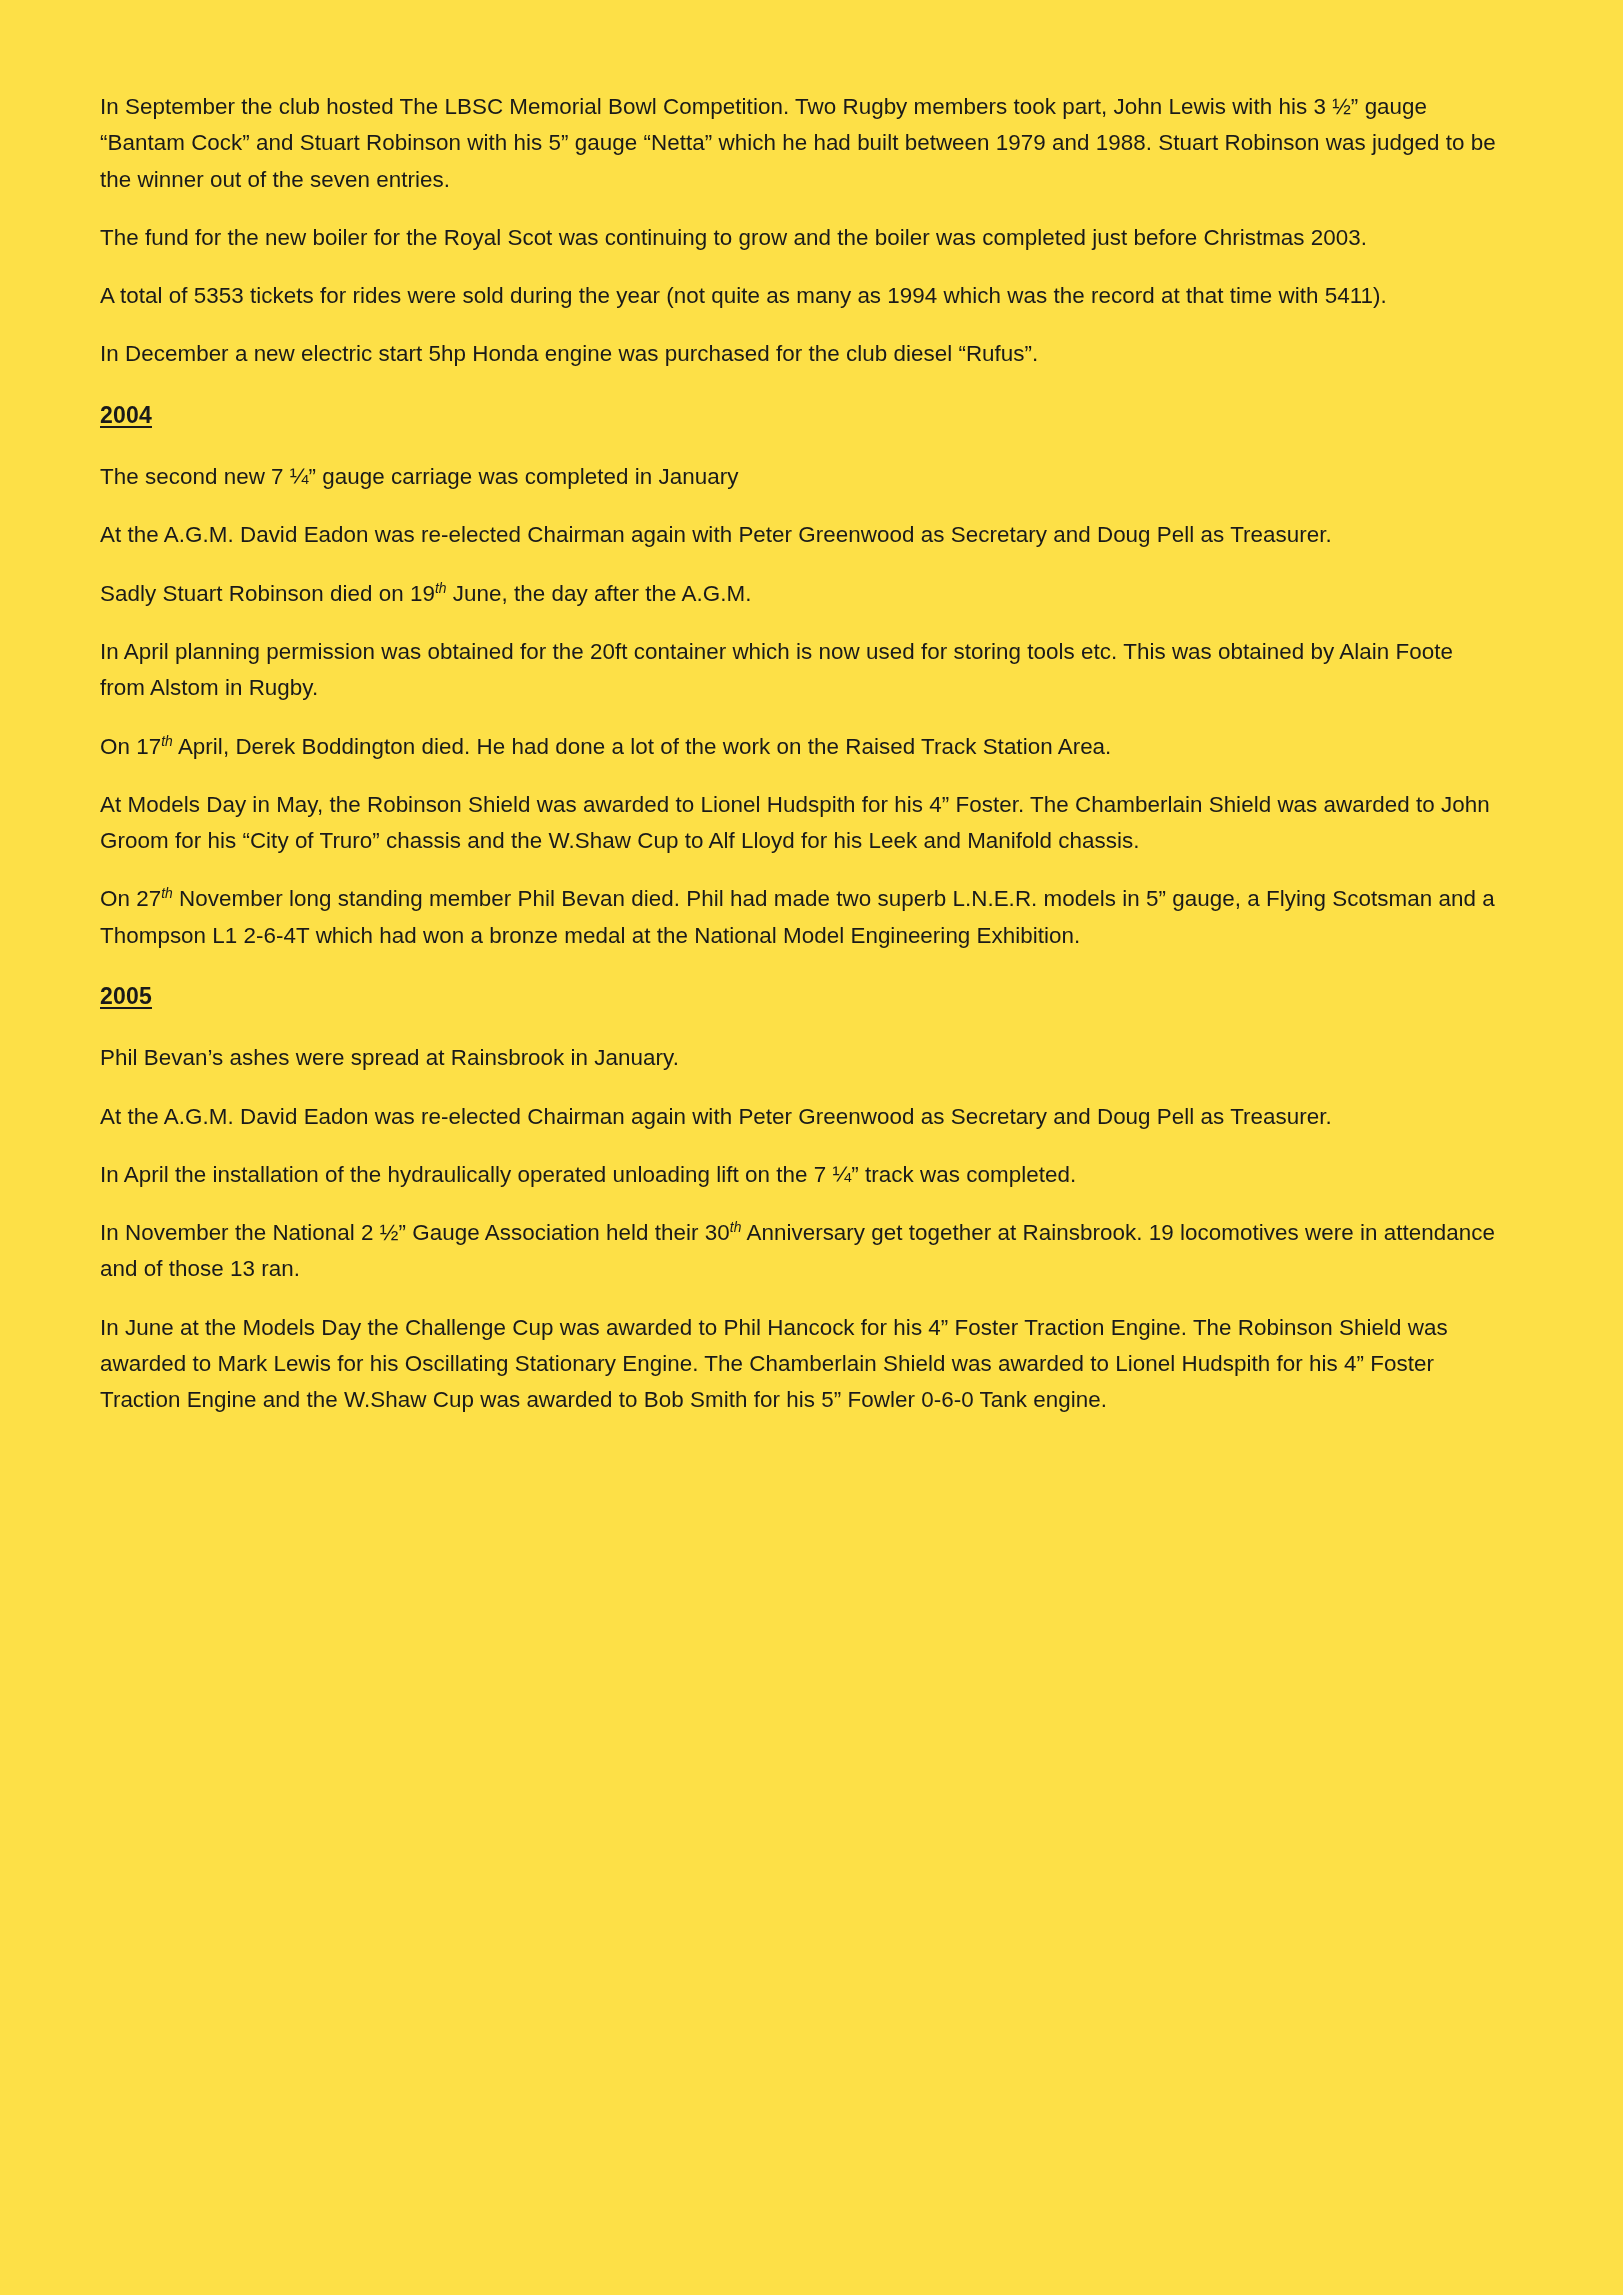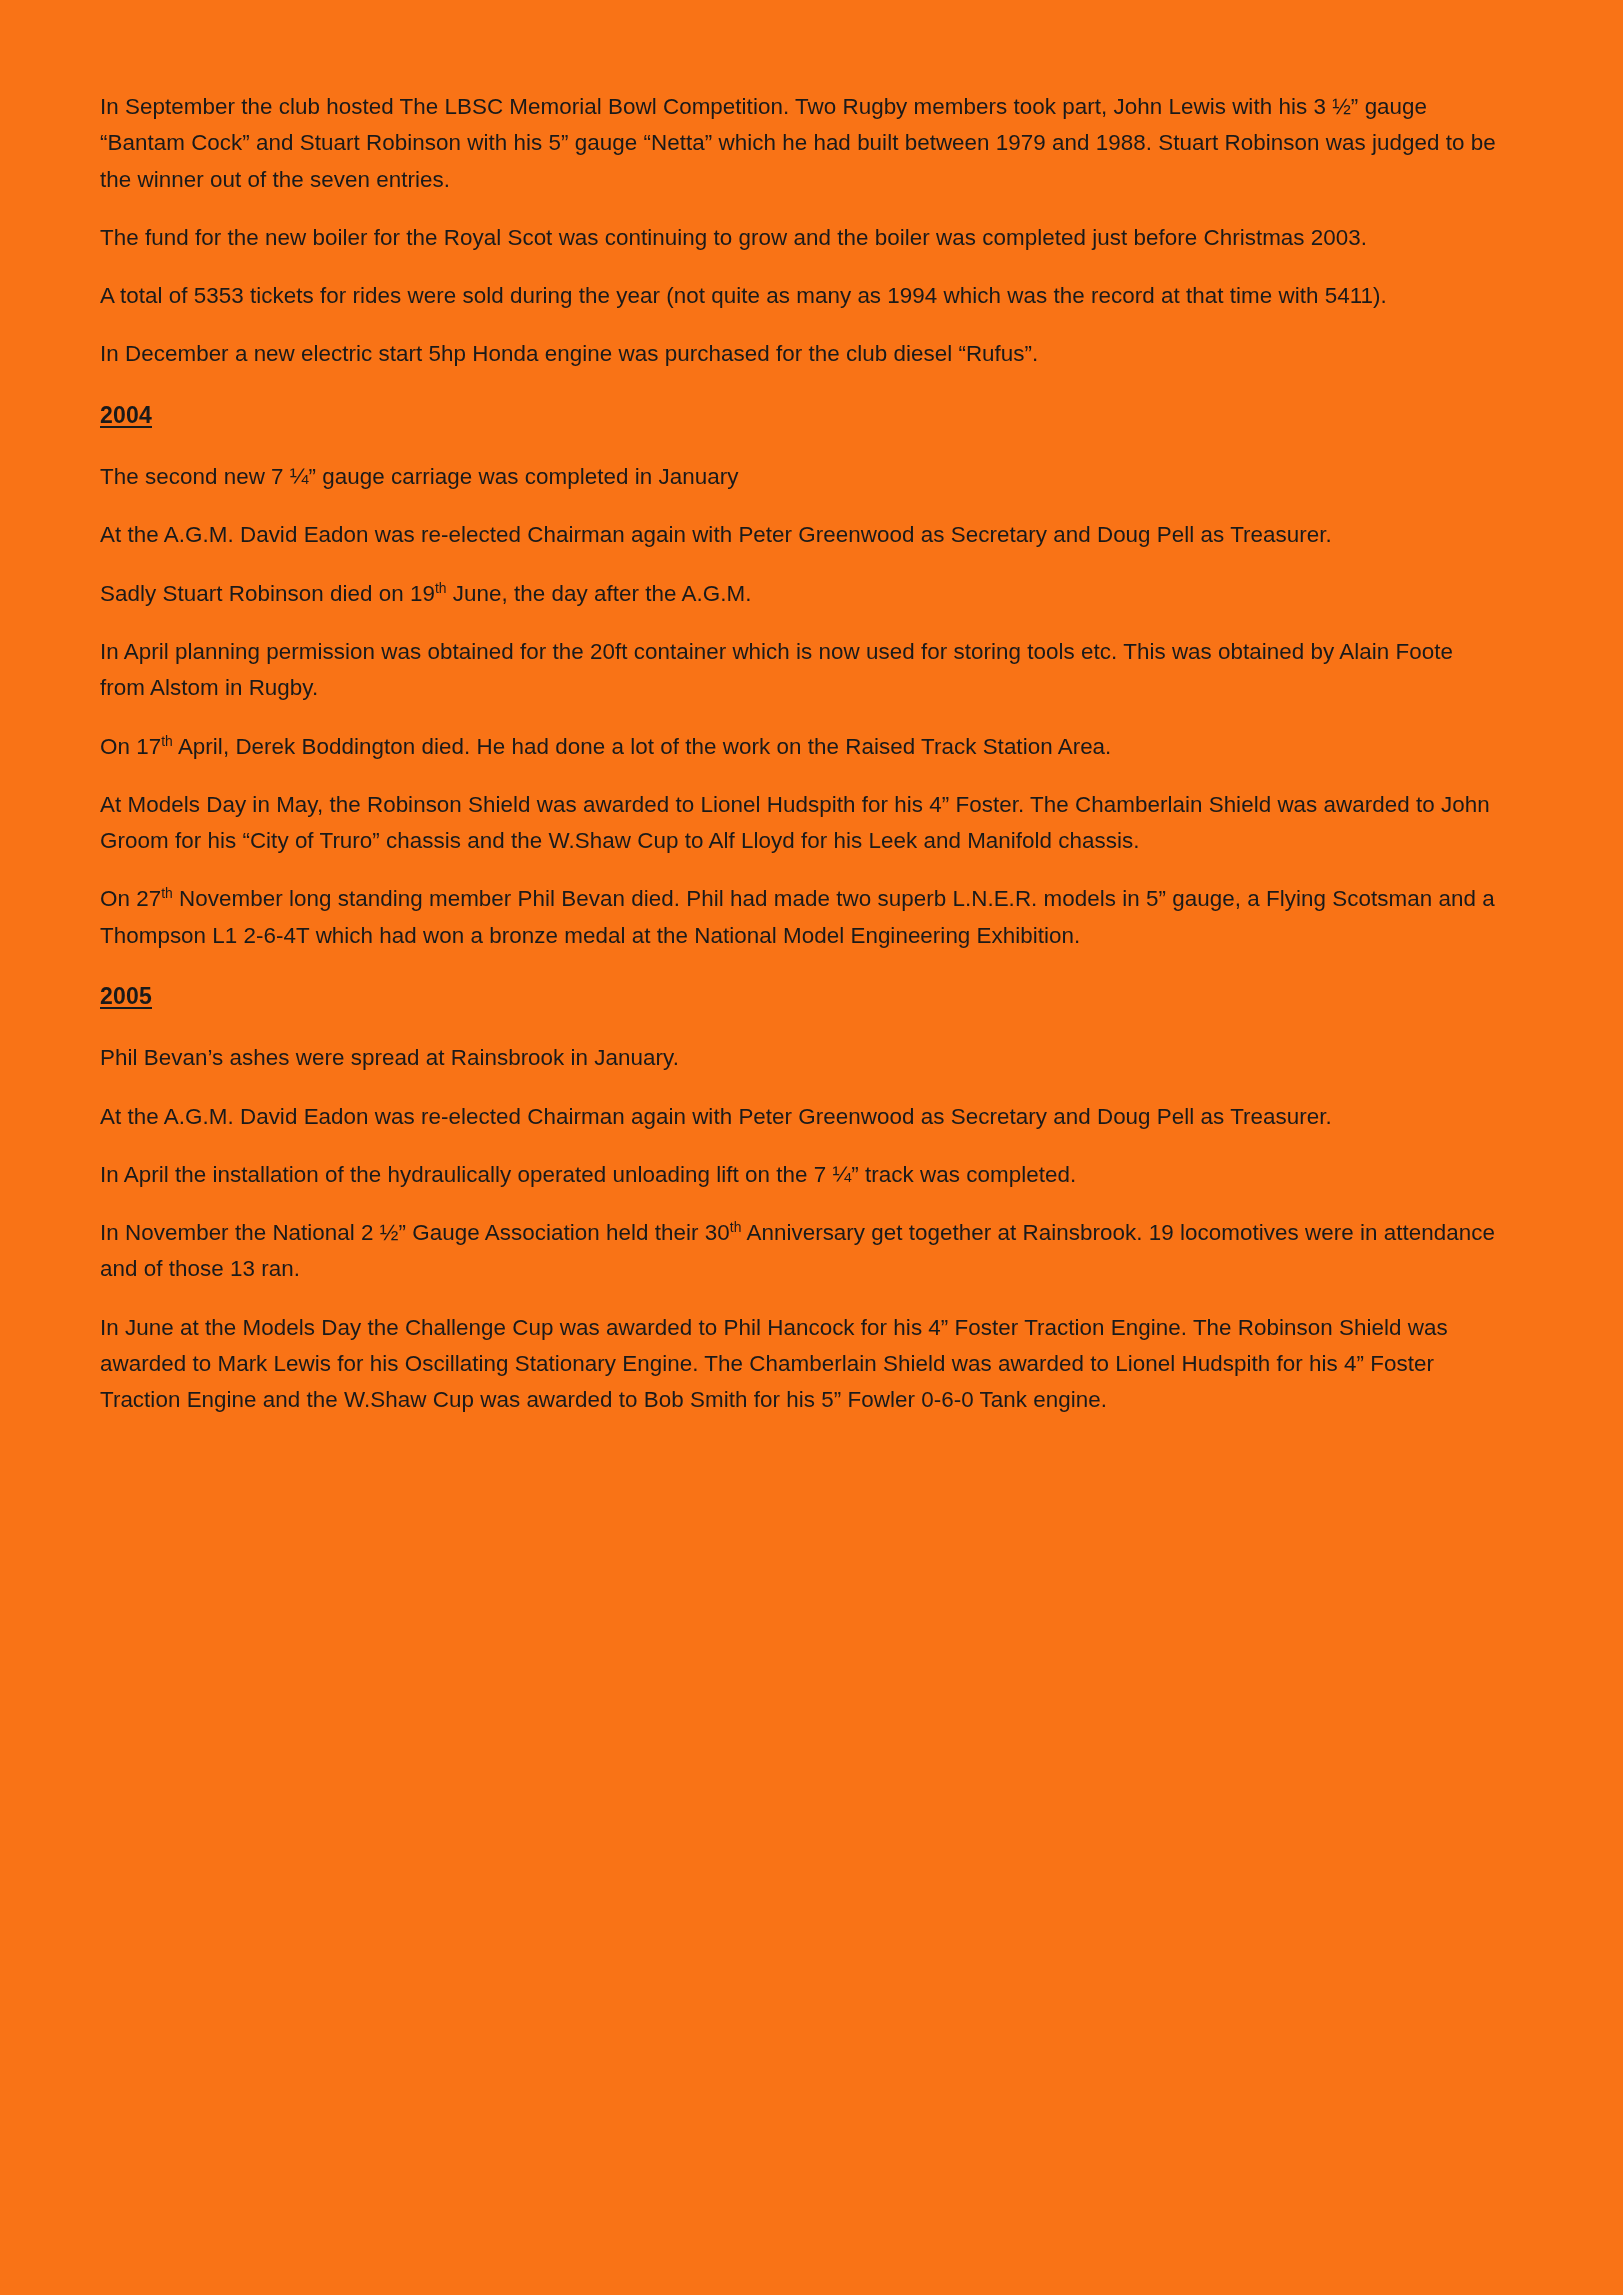--- a/index.html
+++ b/index.html
@@ -8,21 +8,21 @@
     background: #ffffff;
   }
   body {
     font-family: "Liberation Sans", sans-serif;
     color: #000000;
   }
   .page {
     width: 1623px;
     min-height: 2295px;
     box-sizing: border-box;
-    background: #f97316;
+    background: #fde047;
     padding: 89px 127px 0 100px;
     position: relative;
   }
   .doc {
     font-size: 22.4px;
     line-height: 1.62;
     color: #1a1a1a;
   }
   p.para {
     margin: 0 0 22px 0;
@@ -34,20 +34,21 @@
     font-size: 23px;
     font-weight: bold;
     text-decoration: underline;
     text-underline-offset: 2.5px;
     letter-spacing: 0.2px;
   }
   sup {
     font-size: 0.62em;
     vertical-align: super;
     line-height: 0;
+    font-style: italic;
   }
 </style>
 </head>
 <body>
 
 <div class="page">
   <div class="doc" id="doc-body">
       <p class="para">In September the club hosted The LBSC Memorial Bowl Competition.  Two Rugby members took part, John Lewis with his 3 ½” gauge “Bantam Cock” and Stuart Robinson with his 5” gauge “Netta” which he had built between 1979 and 1988.  Stuart Robinson was judged to be the winner out of the seven entries.</p>
       <p class="para">The fund for the new boiler for the Royal Scot was continuing to grow and the boiler was completed just before Christmas 2003.</p>
       <p class="para">A total of 5353 tickets for rides were sold during the year (not quite as many as 1994 which was the record at that time with 5411).</p>

